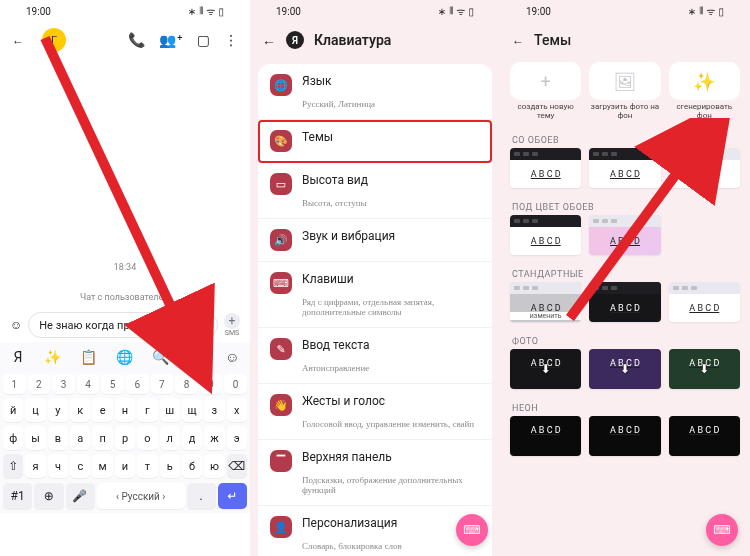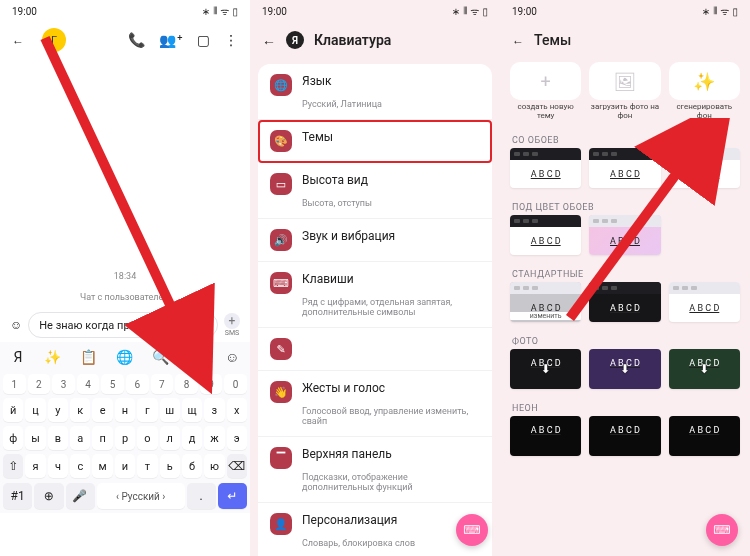--- a/index.html
+++ b/index.html
@@ -9,35 +9,35 @@
     font-family: -apple-system, "Segoe UI", Roboto, Arial, sans-serif;
     font-size: 12px; color: #222;
     display: flex; position: relative;
   }
   .panel { width: 250px; height: 556px; position: relative; overflow: hidden; }
   .p1 { background: #fff; }
   .p2 { background: #fbeef0; }
   .p3 { background: #fbeef0; }
   .statusbar {
     height: 22px; display: flex; align-items: center; justify-content: space-between;
-    padding: 0 12px; font-size: 10px; color: #222;
+    padding: 0 26px; font-size: 10px; color: #222;
   }
   .status-icons { display:flex; gap:3px; align-items:center; }
   .status-icons span { display:inline-block; }
   .chat-header {
     height: 36px; display:flex; align-items:center; gap:18px; padding: 0 12px;
   }
   .avatar {
     width:24px; height:24px; border-radius:50%; background:#ffcc00;
     display:flex; align-items:center; justify-content:center; font-size:11px; color:#333;
   }
   .hdr-icons { margin-left:auto; display:flex; gap:14px; color:#222; }
   .hdr-icons span { font-size:14px; }
   .chat-body { height: 250px; position:relative; }
-  .chat-ts { position:absolute; bottom:27px; width:100%; text-align:center; font-size:9px; color:#888; }
+  .chat-ts { position:absolute; bottom:36px; width:100%; text-align:center; font-size:9px; color:#888; }
   .chat-info { position:absolute; bottom:6px; width:100%; text-align:center; font-size:9px; color:#888; }
   .composer {
     display:flex; align-items:center; gap:6px; padding:4px 10px;
     background:#fff;
   }
   .composer-input {
     flex:1; height:26px; border:1px solid #e3e3e8; border-radius:14px;
     padding:0 10px; font-size:11px; color:#222; display:flex; align-items:center;
   }
   .sms-tag {
@@ -86,21 +86,21 @@
     position:relative;
   }
   .set-item:last-child { border-bottom:none; }
   .set-item.hl { outline:2px solid #e2232a; outline-offset:-2px; border-radius:4px; }
   .set-ic {
     width:22px; height:22px; border-radius:7px; background:#b33a4a; color:#fff;
     display:flex; align-items:center; justify-content:center; font-size:11px; flex-shrink:0;
   }
   .set-txt { display:flex; flex-direction:column; gap:11px; }
   .set-title { font-size:12px; color:#222; }
-  .set-sub { font-size:9px; color:#8a8a90; }
+  .set-sub { font-size:9px; color:#8a8a90;font-family:Liberation Serif, serif; }
   .fab {
     position:absolute; right:12px; bottom:10px; width:32px; height:32px; border-radius:50%;
     background:#ff5fa2; color:#fff; display:flex; align-items:center; justify-content:center;
     box-shadow:0 2px 6px rgba(0,0,0,.2);
   }
 
   
   .themes-header {
     height:36px; display:flex; align-items:center; gap:10px; padding:0 12px;
   }
@@ -299,20 +299,24 @@
       </div>
       <div class="set-item">
         <div class="set-ic">⌨</div>
         <div class="set-txt">
           <div class="set-title">Клавиши</div>
           <div class="set-sub">Ряд с цифрами, отдельная запятая, дополнительные символы</div>
         </div>
       </div>
       <div class="set-item">
         <div class="set-ic">✎</div>
+        <div class="set-txt">
+          <div class="set-title">Ввод текста</div>
+          <div class="set-sub">Автоисправление</div>
+        </div>
       </div>
       <div class="set-item">
         <div class="set-ic">👋</div>
         <div class="set-txt">
           <div class="set-title">Жесты и голос</div>
           <div class="set-sub">Голосовой ввод, управление изменить, свайп</div>
         </div>
       </div>
       <div class="set-item">
         <div class="set-ic">▔</div>

